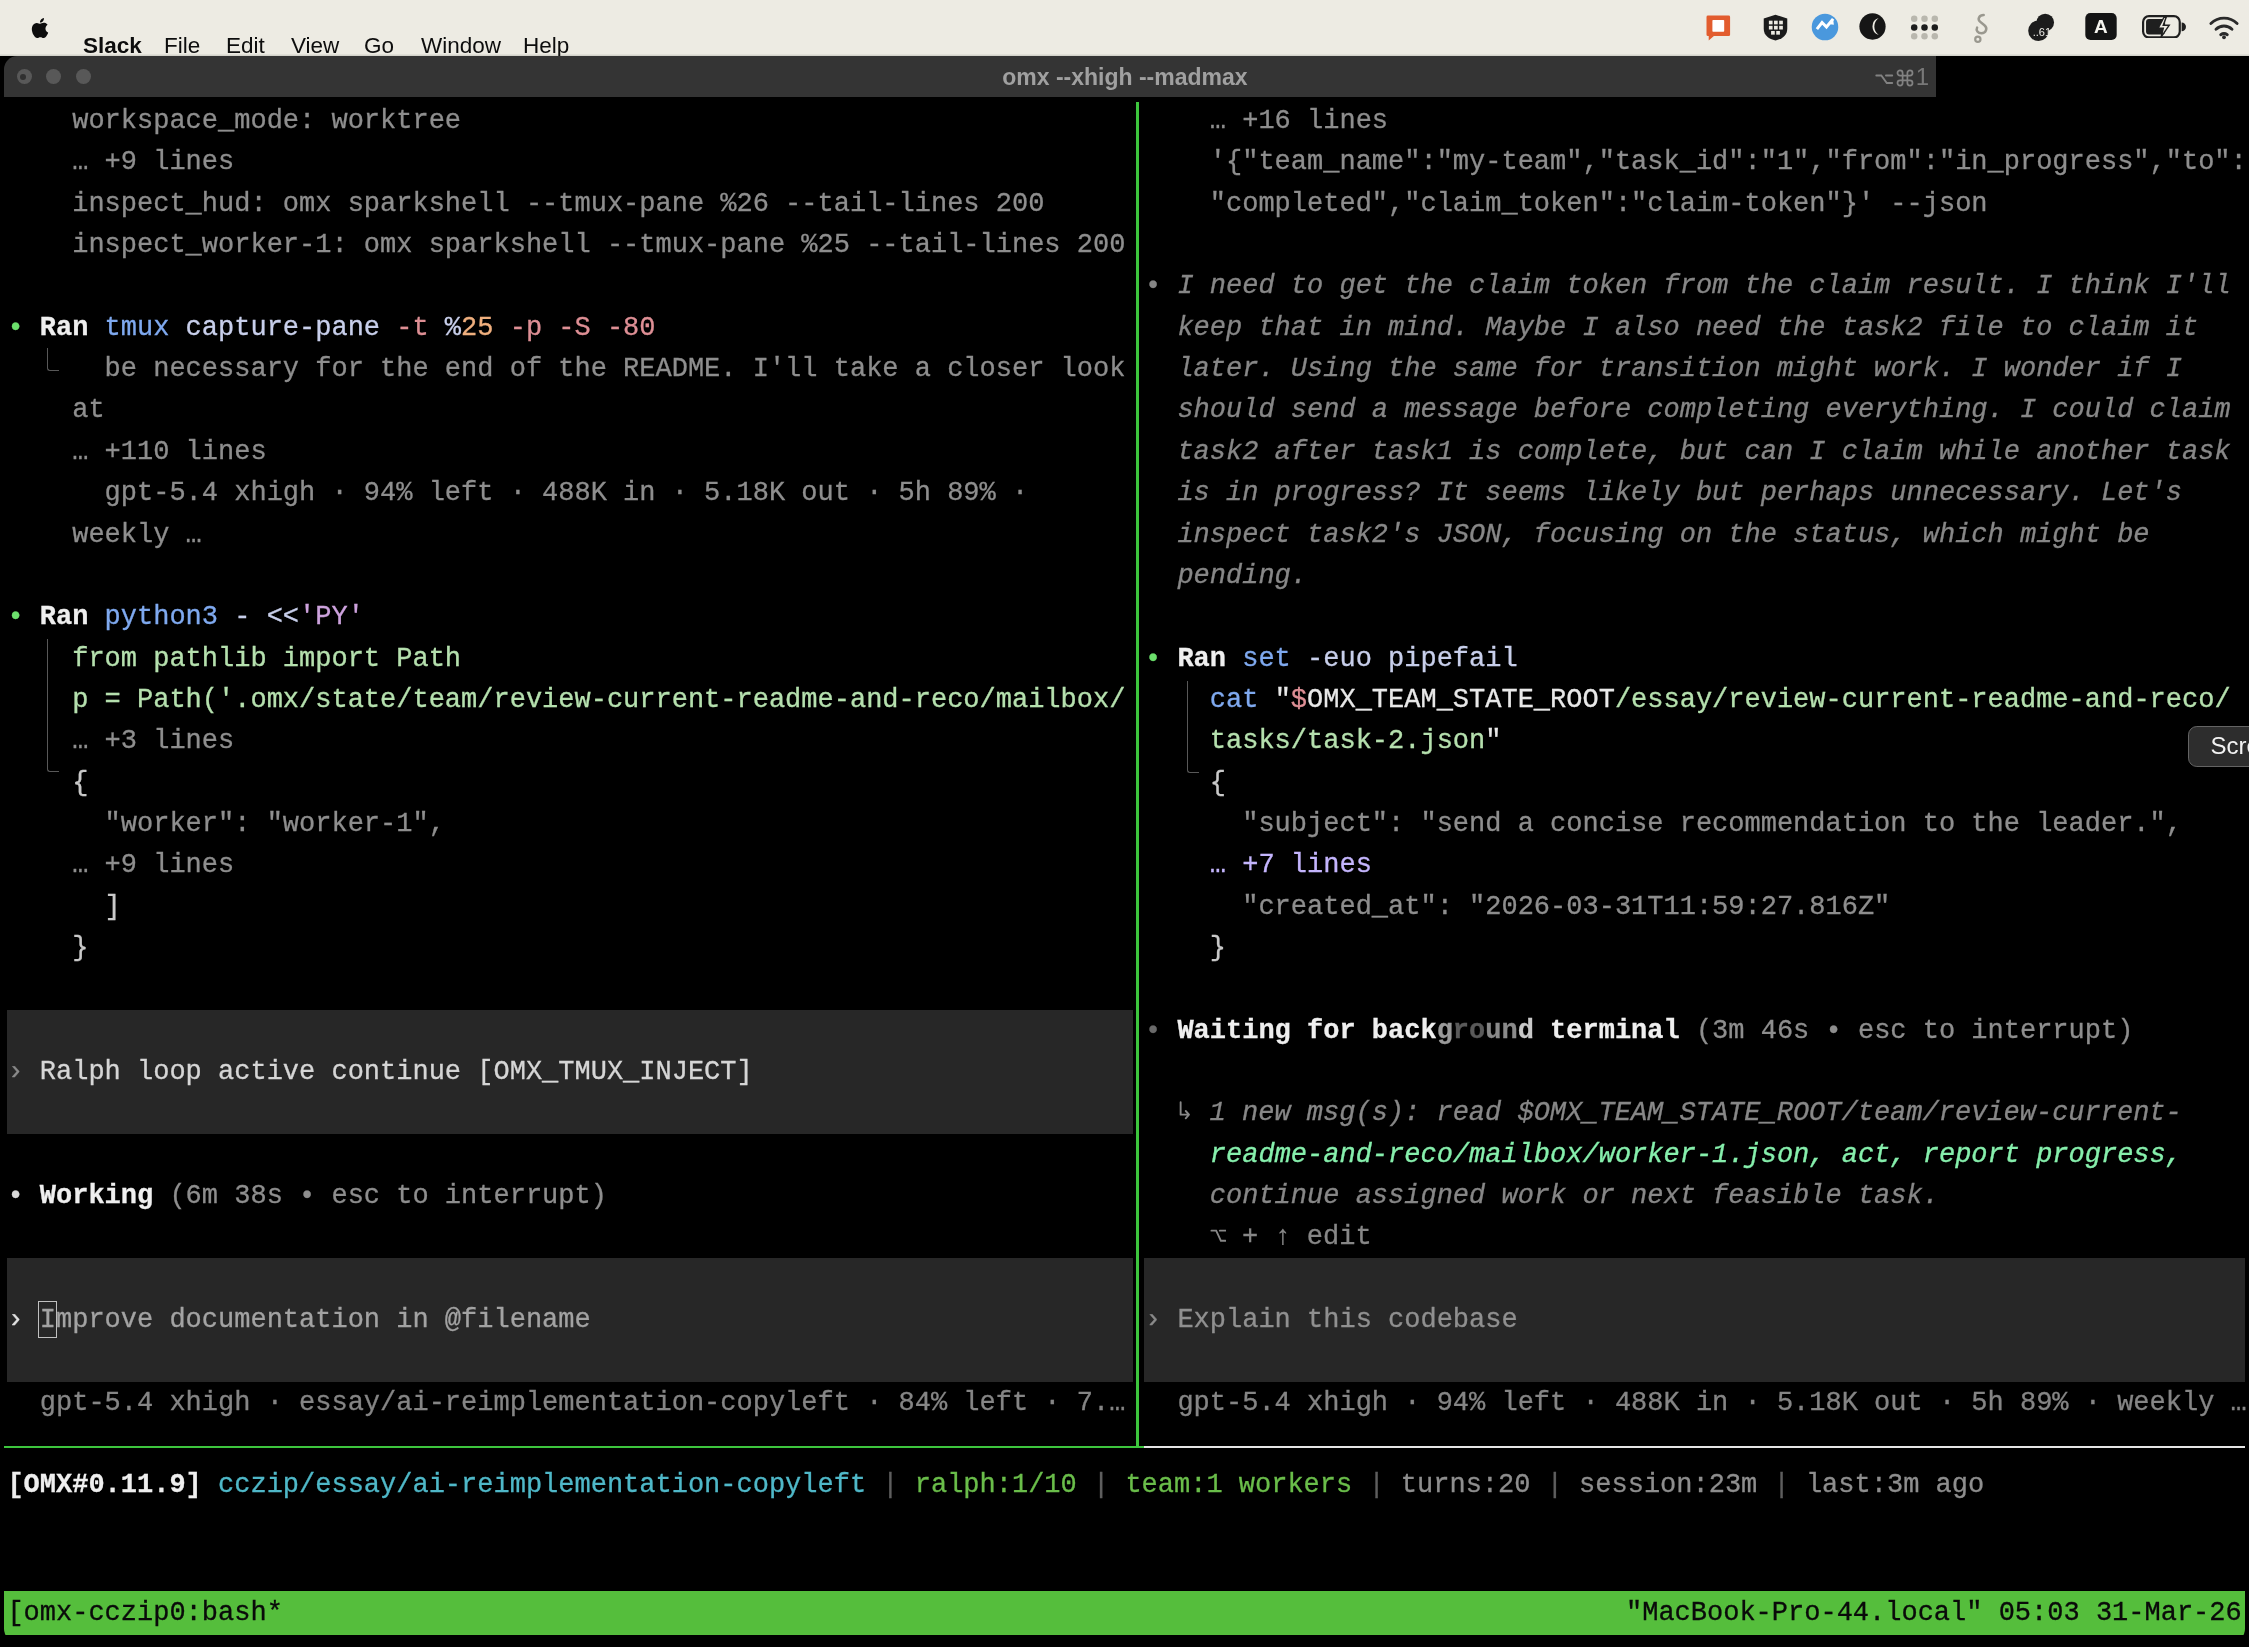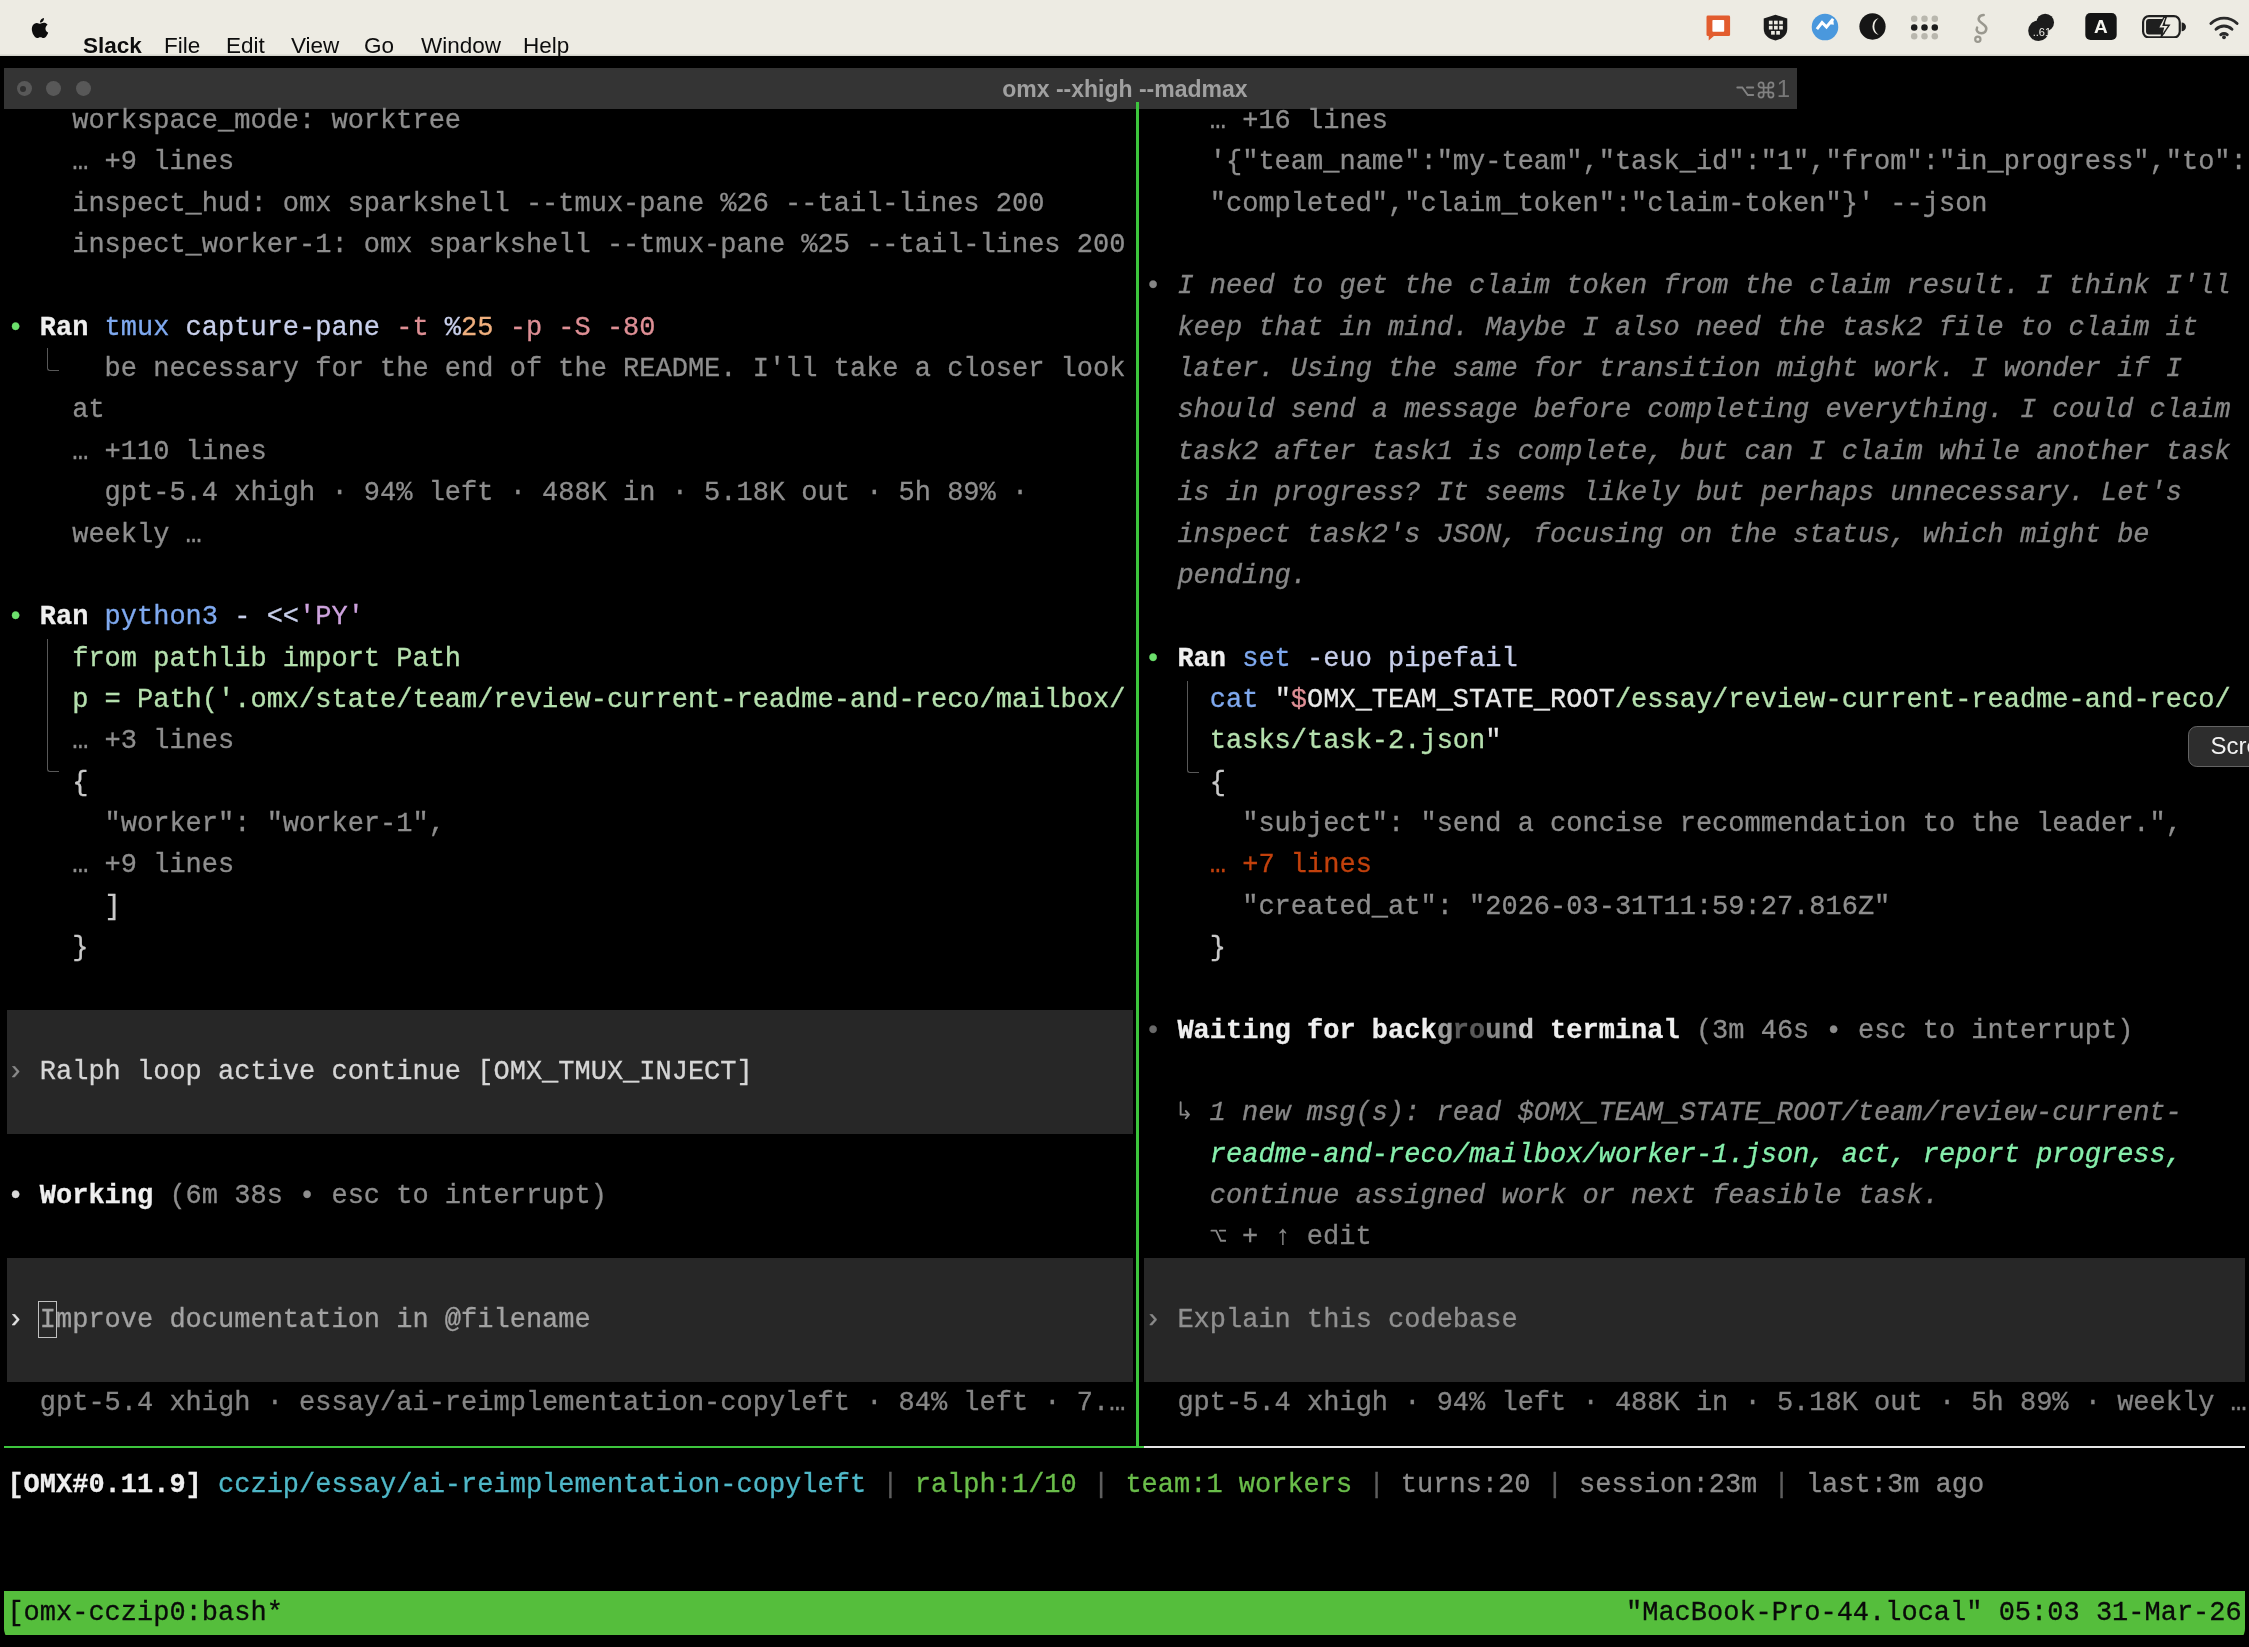--- a/index.html
+++ b/index.html
@@ -1,20 +1,20 @@
 <!DOCTYPE html>
 <html style="font-size:11.8px"><head><meta charset="utf-8"><title>omx</title><style>
 *{margin:0;padding:0;box-sizing:border-box}
 html,body{width:2250px;height:1648px;background:#000;overflow:hidden;position:relative}
 body{font-family:"Liberation Mono",monospace}
 #menubar{position:absolute;left:0;top:0;width:2250px;height:56px;background:#edebe3;box-shadow:inset 0 -1.5px 0 rgba(0,0,0,0.10);font-family:"Liberation Sans",sans-serif;color:#0d0d0d}
 .mi{position:absolute;top:17px;height:55px;line-height:57px;font-size:22.5px}
 .ic{position:absolute}
 #win{position:absolute;left:4.4px;top:56px;width:2241px;height:1586px;background:#000;border-radius:13.3px;overflow:hidden}
-#tbar{position:absolute;left:0;top:12px;width:1793px;height:42px;background:#343434;border-bottom:0.7px solid #000}
+#tbar{position:absolute;left:0;top:0;width:1932px;height:42px;background:#343434;border-bottom:0.7px solid #000}
 .tl{position:absolute;top:13.3px;width:14.8px;height:14.8px;border-radius:50%;background:#585858}
 #title{position:absolute;top:0;width:2241px;text-align:center;line-height:43px;font-family:"Liberation Sans",sans-serif;font-size:23px;font-weight:bold;color:#a0a0a0}
 .ln{position:absolute;height:41px;line-height:41px;font-size:27px;white-space:pre;-webkit-text-stroke:0.3px}
 .ln .g{vertical-align:-7.4px}
 .panel{position:absolute;background:#272727}
 .conn{position:absolute;border-left:1.8px solid #585858;border-bottom:1.8px solid #585858;border-bottom-left-radius:3px}
 #curbox{position:absolute;left:38px;top:1301px;width:18.5px;height:37px;border:1.8px solid #c0c0c0}
 #divider{position:absolute;left:1132px;top:46px;width:2.2px;height:1346px;background:#3dc53d}
 #hlgreen{position:absolute;left:0;top:1390px;width:1140px;height:2.2px;background:#3dc53d}
 #hlwhite{position:absolute;left:1140px;top:1390px;width:1101px;height:2.2px;background:#e4e4e4}
@@ -162,21 +162,21 @@
 <div class="ln" style="left:1145px;top:390px"><span style="color:#878787;font-style:italic">  should send a message before completing everything. I could claim</span></div>
 <div class="ln" style="left:1145px;top:432px"><span style="color:#878787;font-style:italic">  task2 after task1 is complete, but can I claim while another task</span></div>
 <div class="ln" style="left:1145px;top:473px"><span style="color:#878787;font-style:italic">  is in progress? It seems likely but perhaps unnecessary. Let's</span></div>
 <div class="ln" style="left:1145px;top:515px"><span style="color:#878787;font-style:italic">  inspect task2's JSON, focusing on the status, which might be</span></div>
 <div class="ln" style="left:1145px;top:556px"><span style="color:#878787;font-style:italic">  pending.</span></div>
 <div class="ln" style="left:1145px;top:639px"><span style="color:#6ce06c">• </span><span style="color:#efefef;font-weight:bold">Ran</span><span style="color:#8e8e8e"> </span><span style="color:#7fa9ef">set</span><span style="color:#c8cfeb"> -euo pipefail</span></div>
 <div class="ln" style="left:1145px;top:680px"><span style="color:#8e8e8e">    </span><span style="color:#7fa9ef">cat</span><span style="color:#8e8e8e"> </span><span style="color:#e8e8e8">"</span><span style="color:#de8f95">$</span><span style="color:#e8e8e8">OMX_TEAM_STATE_ROOT</span><span style="color:#b5e0ae">/essay/review-current-readme-and-reco/</span></div>
 <div class="ln" style="left:1145px;top:721px"><span style="color:#b5e0ae">    tasks/task-2.json</span><span style="color:#e8e8e8">"</span></div>
 <div class="ln" style="left:1145px;top:763px"><span style="color:#c9c9c9">    {</span></div>
 <div class="ln" style="left:1145px;top:804px"><span style="color:#8e8e8e">      "subject": "send a concise recommendation to the leader.",</span></div>
-<div class="ln" style="left:1145px;top:845px"><span style="color:#c2410c">    … +7 lines</span></div>
+<div class="ln" style="left:1145px;top:845px"><span style="color:#c4b5fd">    … +7 lines</span></div>
 <div class="ln" style="left:1145px;top:887px"><span style="color:#8e8e8e">      "created_at": "2026-03-31T11:59:27.816Z"</span></div>
 <div class="ln" style="left:1145px;top:928px"><span style="color:#c9c9c9">    }</span></div>
 <div class="ln" style="left:1145px;top:1011px"><span style="color:#6a6a6a">• </span><span style="color:#efefef;font-weight:bold">Waiting for back</span><span style="color:#9a9a9a;font-weight:bold">g</span><span style="color:#5a5a5a;font-weight:bold">ro</span><span style="color:#8a8a8a;font-weight:bold">un</span><span style="color:#c9c9c9;font-weight:bold">d</span><span style="color:#efefef;font-weight:bold"> terminal</span><span style="color:#8e8e8e"> (3m 46s • esc to interrupt)</span></div>
 <div class="ln" style="left:1145px;top:1093px"><span style="color:#878787">  </span><svg class="g" width="16" height="32" viewBox="0 0 22 44">
         <path d="M5 10 V27 H16 M12 22 L16.5 27 L12 32" fill="none" stroke="#878787" stroke-width="2.6" stroke-linecap="round" stroke-linejoin="round"></path>
       </svg><span style="color:#878787"> </span><span style="color:#878787;font-style:italic">1 new msg(s): read $OMX_TEAM_STATE_ROOT/team/review-current-</span></div>
 <div class="ln" style="left:1145px;top:1135px"><span style="color:#86efac;font-style:italic">    readme-and-reco/mailbox/worker-1.json, act, report progress,</span></div>
 <div class="ln" style="left:1145px;top:1176px"><span style="color:#878787;font-style:italic">    continue assigned work or next feasible task.</span></div>
 <div class="ln" style="left:1145px;top:1217px"><span style="color:#878787">    </span><svg class="g" width="16" height="32" viewBox="0 0 22 44">
         <path d="M2 16 H8.5 L15 30 H21.5 M13.5 16 H21.5" fill="none" stroke="#878787" stroke-width="2.6" stroke-linecap="round"></path>

